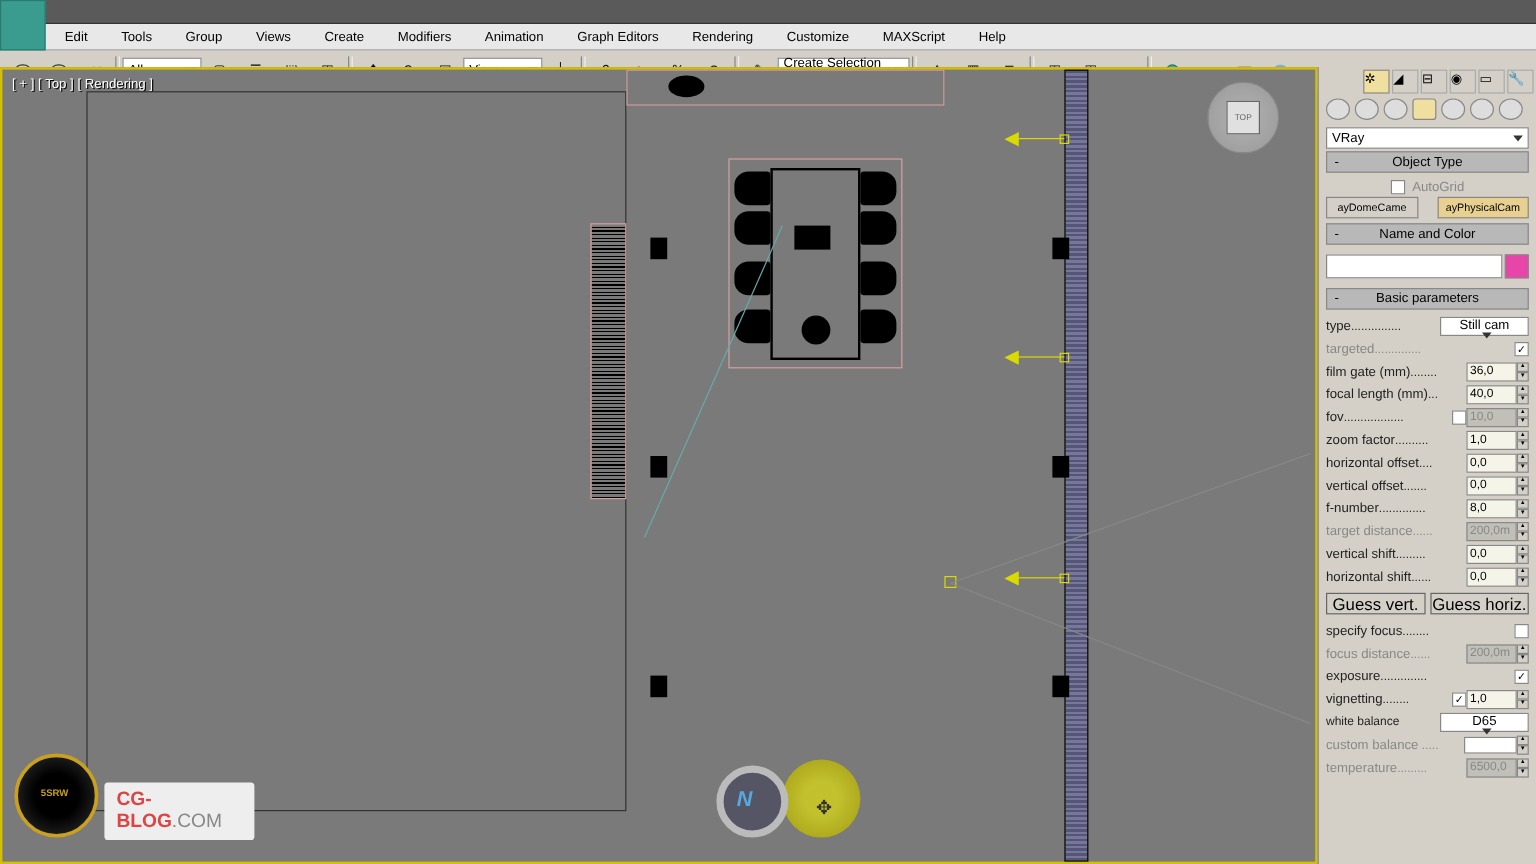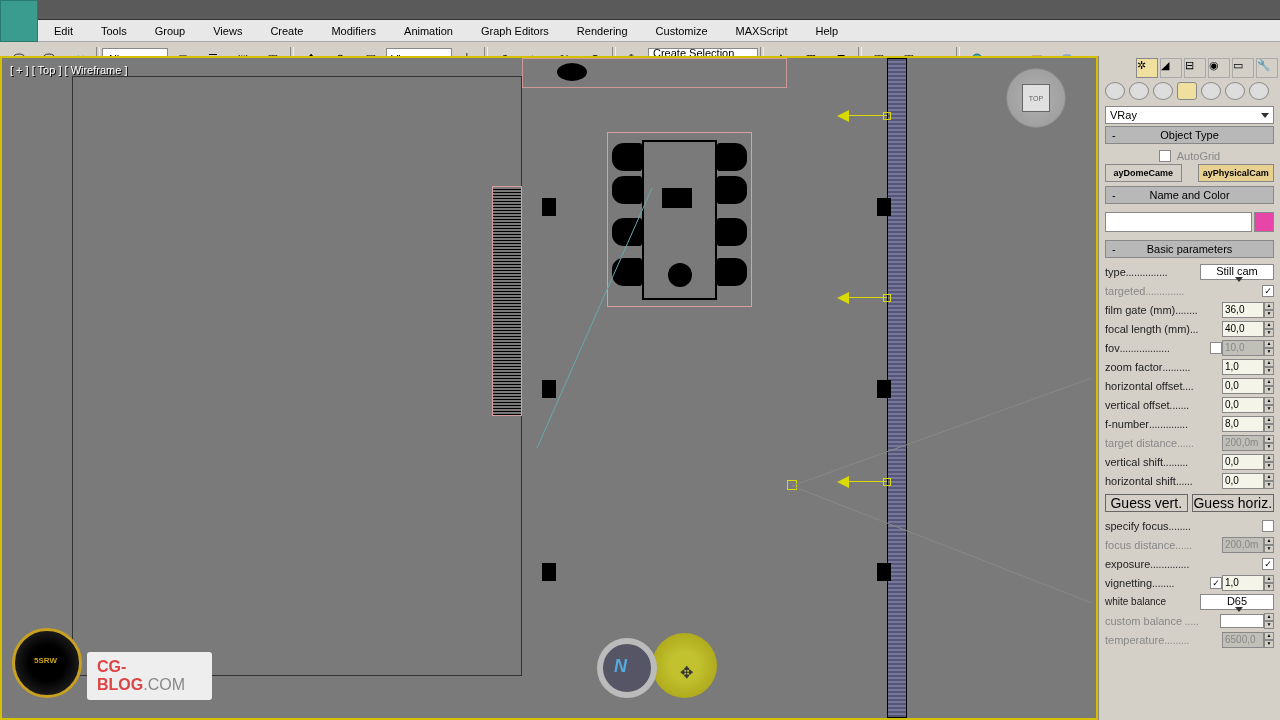--- a/index.html
+++ b/index.html
@@ -35,21 +35,21 @@
 .cmd-icon.active { background: #f0e0a0; border: 1px solid #888; }
 .cmd-sub-icons { height: 24px; display: flex; padding: 2px 6px; gap: 4px; }
 .sub-icon { width: 20px; height: 18px; border-radius: 50%; border: 1px solid #888; }
 .renderer-dd { margin: 2px 6px; height: 18px; background: #fff; border: 1px solid #888; padding: 0 4px; display: flex; align-items: center; justify-content: space-between; }
 
 .rollout-header { height: 18px; background: #b8b8b8; border: 1px solid #888; margin: 2px 6px; display: flex; align-items: center; justify-content: center; font-size: 10px; position: relative; }
 .rollout-header .minus { position: absolute; left: 6px; }
 
 .panel-body { padding: 2px 6px; }
 .autogrid-row { display: flex; justify-content: center; align-items: center; gap: 6px; padding: 2px 0; color: #888; }
-.cam-btns { display: flex; gap: 16px; font-weight: bold; }
+.cam-btns { display: flex; gap: 16px; }
 .cam-btn { flex: 1; height: 18px; background: #d4d0c8; border: 1px solid #888; font-size: 9px; display: flex; align-items: center; justify-content: center; overflow: hidden; }
 .cam-btn.sel { background: #e8d090; }
 
 .name-row { display: flex; gap: 2px; margin: 4px 0; }
 .name-input { flex: 1; height: 20px; background: #fff; border: 1px solid #888; }
 .color-swatch { width: 20px; height: 20px; background: #e845a8; border: 1px solid #888; }
 
 .param-row { display: flex; align-items: center; height: 19px; }
 .param-label { flex: 1; font-size: 10px; color: #222; white-space: nowrap; overflow: hidden; }
 .param-label.disabled { color: #888; }
@@ -165,21 +165,21 @@
       </svg>
     </div>
   <div class="tool-btn">
       <svg width="16" height="16">
         <path d="M4 4 Q8 2 12 4 Q14 8 12 12 Q8 14 4 12 Q2 8 4 4" fill="#8ac"></path>
       </svg>
     </div>
 </div>
 
 <div class="viewport">
-  <div class="viewport-label">[ + ] [ Top ] [ Wireframe ]</div>
+  <div class="viewport-label">[ + ] [ Top ] [ Rendering ]</div>
   <div class="viewcube">
     <div class="viewcube-center">TOP</div>
   </div>
 
   <div class="wire-box" style="top:18px; left:70px; width:450px; height:600px; border-color:#333;"></div>
   <div class="wire-box" style="top:0; left:885px; width:20px; height:660px; background:repeating-linear-gradient(0deg,#557,#557 2px,#779 2px,#779 4px);"></div>
 
   <div class="wire-box" style="top:0; left:520px; width:265px; height:30px; border-color:#c99;"></div>
   <div style="position:absolute; top:5px; left:555px; width:30px; height:18px; background:#000; border-radius:50%;"></div>
 

